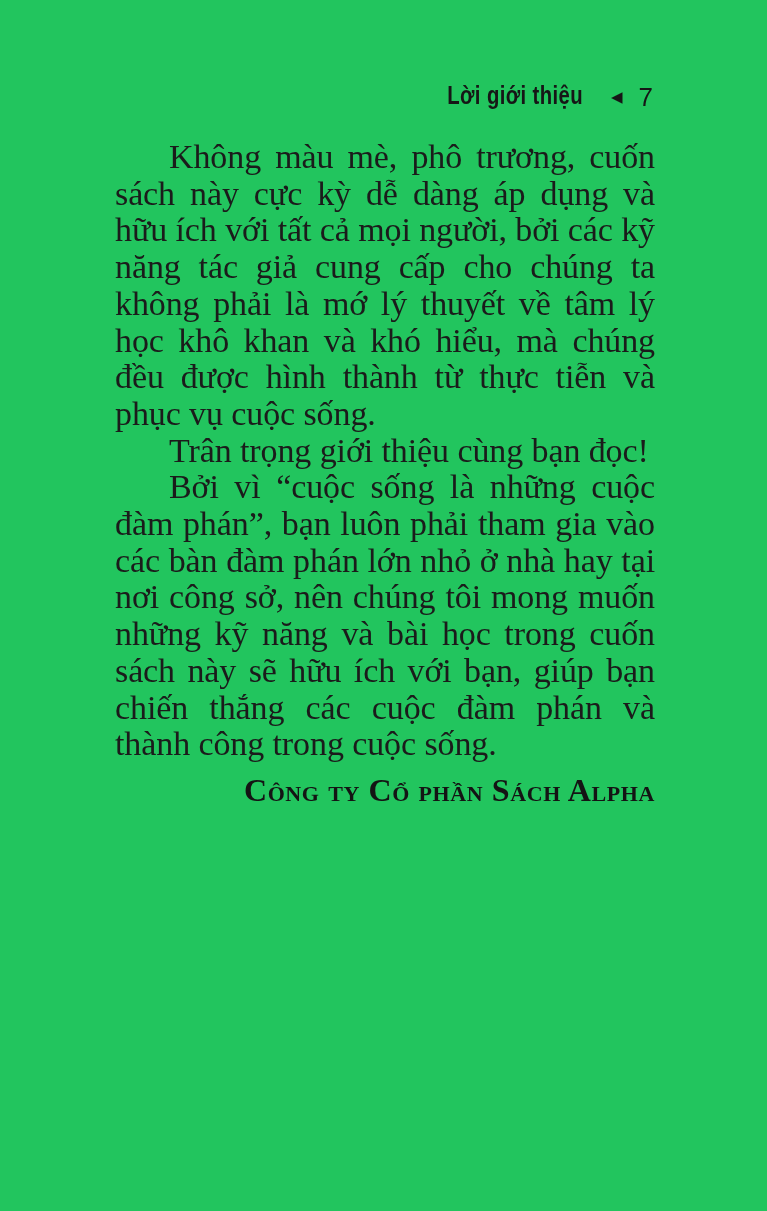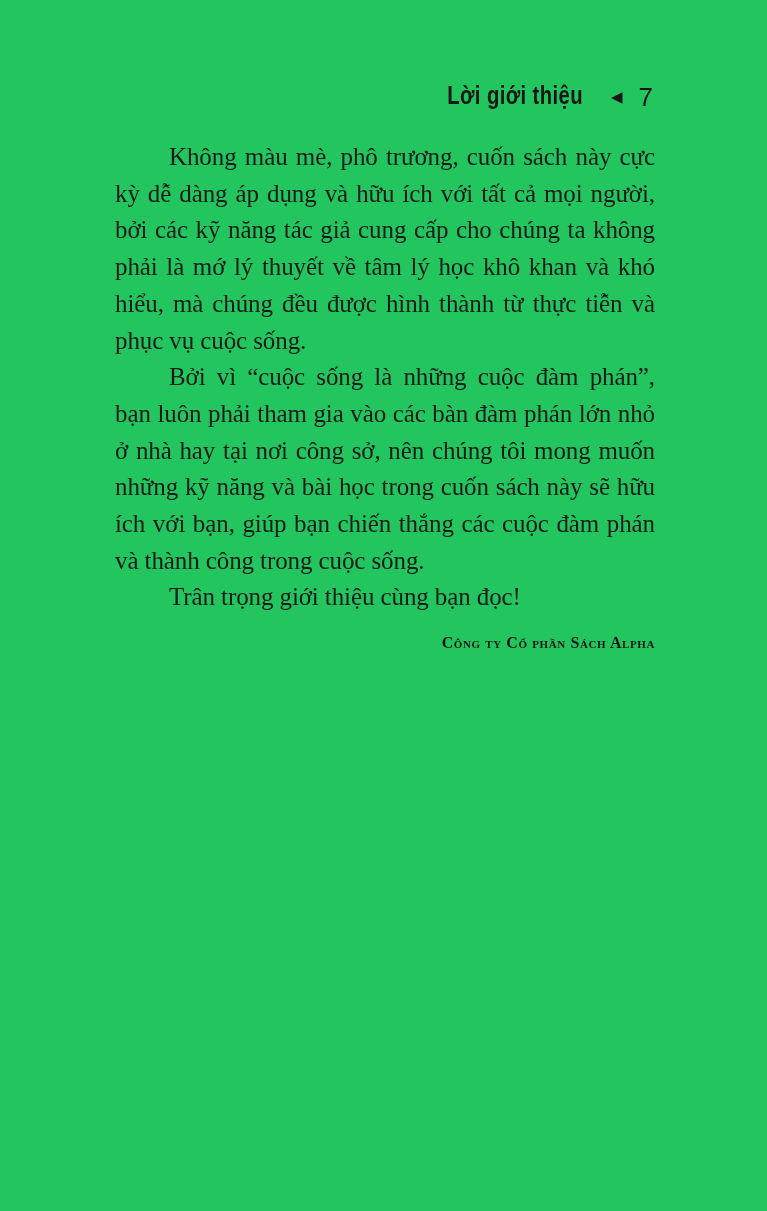--- a/index.html
+++ b/index.html
@@ -49,30 +49,30 @@
   }
   
   .body-text {
     position: absolute;
     left: 115px;
     top: 139px;
     width: 540px;
   }
   .para {
     margin: 0;
-    font-size: 25px;
+    font-size: 34px;
     line-height: 36.7px;
     text-align: justify;
     text-indent: 54px;
     letter-spacing: -0.1px;
     color: #1b1b1b;
   }
   .signature {
     margin: 11px 0 12px 0;
-    font-size: 16px;
+    font-size: 32px;
     line-height: 32px;
     font-weight: 700;
     font-variant: small-caps;
     letter-spacing: 0.6px;
     text-align: right;
     color: #141414;
   }
 </style>
 </head>
 <body>
@@ -80,18 +80,18 @@
 <div class="page">
 
   <header class="running-head">
     <span class="head-title">Lời giới thiệu</span>
     <span class="head-sep">◀</span>
     <span class="head-page">7</span>
   </header>
 
   <main class="body-text">
     <p class="para">Không màu mè, phô trương, cuốn sách này cực kỳ dễ dàng áp dụng và hữu ích với tất cả mọi người, bởi các kỹ năng tác giả cung cấp cho chúng ta không phải là mớ lý thuyết về tâm lý học khô khan và khó hiểu, mà chúng đều được hình thành từ thực tiễn và phục vụ cuộc sống.</p>
+    <p class="para">Trân trọng giới thiệu cùng bạn đọc!</p>
     <p class="para">Bởi vì “cuộc sống là những cuộc đàm phán”, bạn luôn phải tham gia vào các bàn đàm phán lớn nhỏ ở nhà hay tại nơi công sở, nên chúng tôi mong muốn những kỹ năng và bài học trong cuốn sách này sẽ hữu ích với bạn, giúp bạn chiến thắng các cuộc đàm phán và thành công trong cuộc sống.</p>
-    <p class="para">Trân trọng giới thiệu cùng bạn đọc!</p>
     <p class="signature">Công ty Cổ phần Sách Alpha</p>
   </main>
 
 </div>
 
 </body></html>

